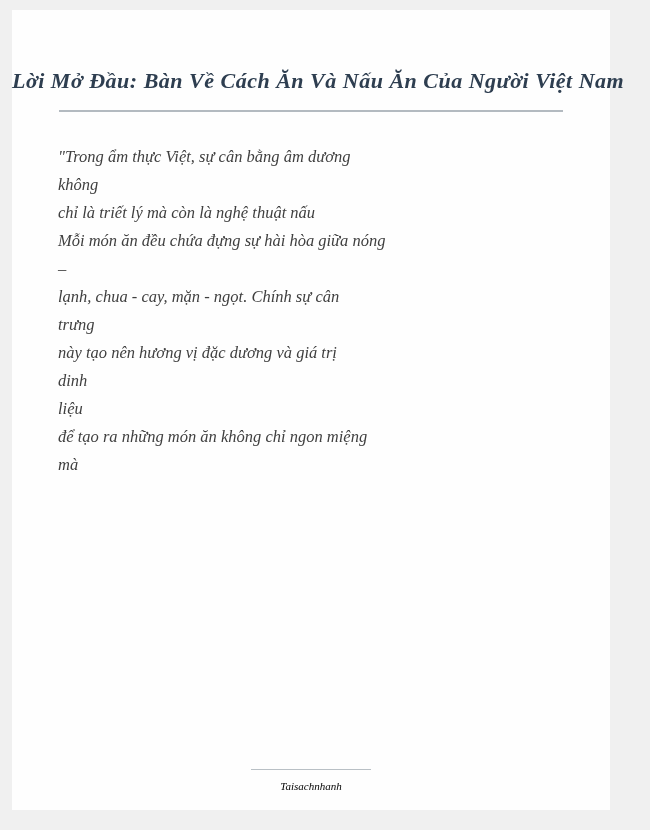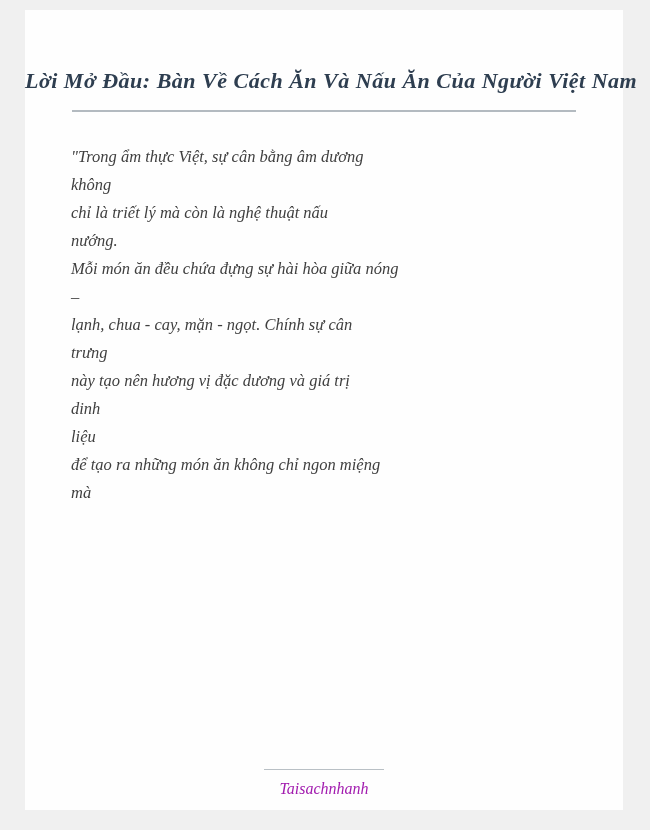--- a/index.html
+++ b/index.html
@@ -7,21 +7,20 @@
     width: 650px; height: 830px;
     background: #f0f0f0;
     font-family: "Liberation Serif", "DejaVu Serif", serif;
     overflow: hidden;
   }
   .page {
     position: absolute;
     left: 12px; top: 10px;
     width: 598px; height: 800px;
     background: #fefefe;
-    margin-left: 13px;
   }
   .doc-title {
     position: absolute;
     top: 58px; left: 0; right: 0;
     text-align: center;
     font-style: italic;
     font-weight: bold;
     font-size: 22px;
     letter-spacing: 0.5px;
     color: #2e3e50;
@@ -50,37 +49,36 @@
     top: 759px; left: 239px;
     width: 120px; height: 0;
     border: none;
     border-top: 1px solid #b9c0c5;
   }
   .footer-text {
     position: absolute;
     top: 770px; left: 0; right: 0;
     text-align: center;
     font-style: italic;
-    font-size: 16px;
-    color: #a21caf;
+    font-size: 11px;
+    color: #000000;
   }
 </style>
 </head>
 <body>
 
 <div class="page">
   <h1 class="doc-title">Lời Mở Đầu: Bàn Về Cách Ăn Và Nấu Ăn Của Người Việt Nam</h1>
 
   <hr class="title-rule">
 
   <div class="doc-body">
       <div class="line">"Trong ẩm thực Việt, sự cân bằng âm dương</div>
       <div class="line">không</div>
       <div class="line">chỉ là triết lý mà còn là nghệ thuật nấu</div>
-      <div class="line">nướng.</div>
       <div class="line">Mỗi món ăn đều chứa đựng sự hài hòa giữa nóng</div>
       <div class="line">–</div>
       <div class="line">lạnh, chua - cay, mặn - ngọt. Chính sự cân</div>
       <div class="line">trưng</div>
       <div class="line">này tạo nên hương vị đặc dương và giá trị</div>
       <div class="line">dinh</div>
       <div class="line">liệu</div>
       <div class="line">để tạo ra những món ăn không chỉ ngon miệng</div>
       <div class="line">mà</div>
     </div>

